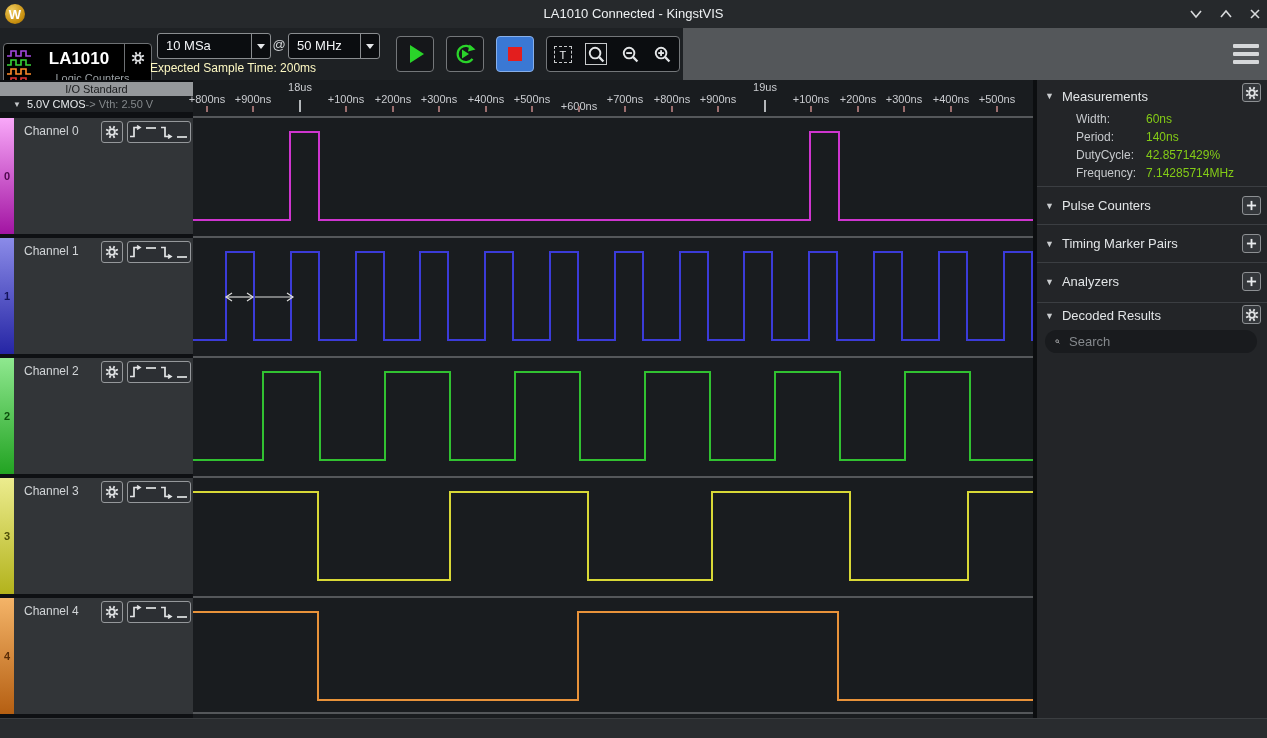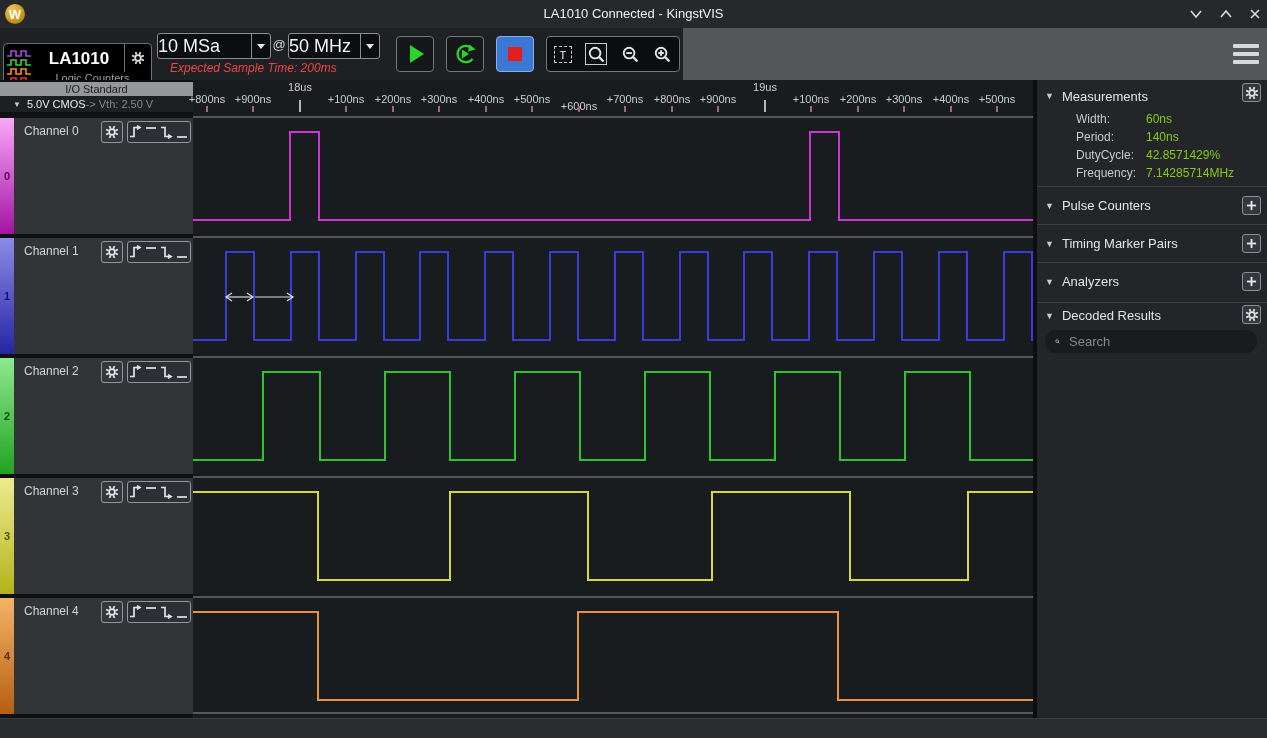--- a/index.html
+++ b/index.html
@@ -21,27 +21,27 @@
   #hamburger div{height:4px;background:#d6d8da;border-radius:1px;}
   #device-panel{left:3px;top:43px;width:147px;height:45px;border:1px solid #6e7174;border-radius:4px;
                 background:#000000;display:flex;}
   #device-icon{width:30px;display:flex;align-items:center;justify-content:center;}
   #device-main{flex:1;display:flex;flex-direction:column;}
   #device-toprow{display:flex;height:28px;}
   #device-name{flex:1;text-align:center;font-size:17px;font-weight:bold;color:#ffffff;line-height:29px;}
   #device-gear{width:26px;border-left:1px solid #6e7174;display:flex;align-items:center;justify-content:center;}
   #device-subtitle{height:15px;font-size:11px;color:#9aa0a4;text-align:center;}
   .select{border:1px solid #8a8d90;border-radius:3px;background:#0b0d10;display:flex;align-items:stretch;height:24px;}
-  .select-value{flex:1;padding-left:0;font-size:18px;color:#f2f4f6;line-height:24px;}
+  .select-value{flex:1;padding-left:8px;font-size:13px;color:#f2f4f6;line-height:24px;}
   .select-arrow{width:18px;border-left:1px solid #8a8d90;display:flex;align-items:center;justify-content:center;}
   .select-arrow::after{content:"";border-left:4px solid transparent;border-right:4px solid transparent;border-top:5px solid #e6e8ea;}
   #samples-select{left:157px;top:33px;width:112px;}
   #at-sign{left:271px;top:33px;width:16px;font-size:13px;color:#cfd2d5;line-height:24px;text-align:center;}
   #rate-select{left:288px;top:33px;width:90px;}
-  #expected-time{left:170px;top:61px;font-size:12px;color:#ef4444;font-style:italic;}
+  #expected-time{left:150px;top:61px;font-size:12px;color:#fef9c3;}
   .toolbtn{top:36px;width:38px;height:36px;border:1px solid #74777a;border-radius:4px;background:#15171a;
            display:flex;align-items:center;justify-content:center;box-sizing:border-box;}
   #btn-start{left:396px;}
   #btn-loop{left:446px;}
   #btn-stop{left:496px;background:#3a78d4;border:1px solid #88b0ea;}
   #stop-square{width:14px;height:14px;background:#e31e1e;}
   #tool-group{left:546px;top:36px;width:134px;height:36px;background:#0b0d10;border:1px solid #74777a;border-radius:4px;
               display:flex;align-items:center;justify-content:space-around;box-sizing:border-box;}
   #tool-text{width:18px;height:17px;border:1px dashed #c8cacc;font-size:11px;color:#eceef0;text-align:center;line-height:17px;box-sizing:border-box;}
   #tool-zoomsel{border:1px solid #c8cacc;width:22px;height:22px;display:flex;align-items:center;justify-content:center;box-sizing:border-box;}

